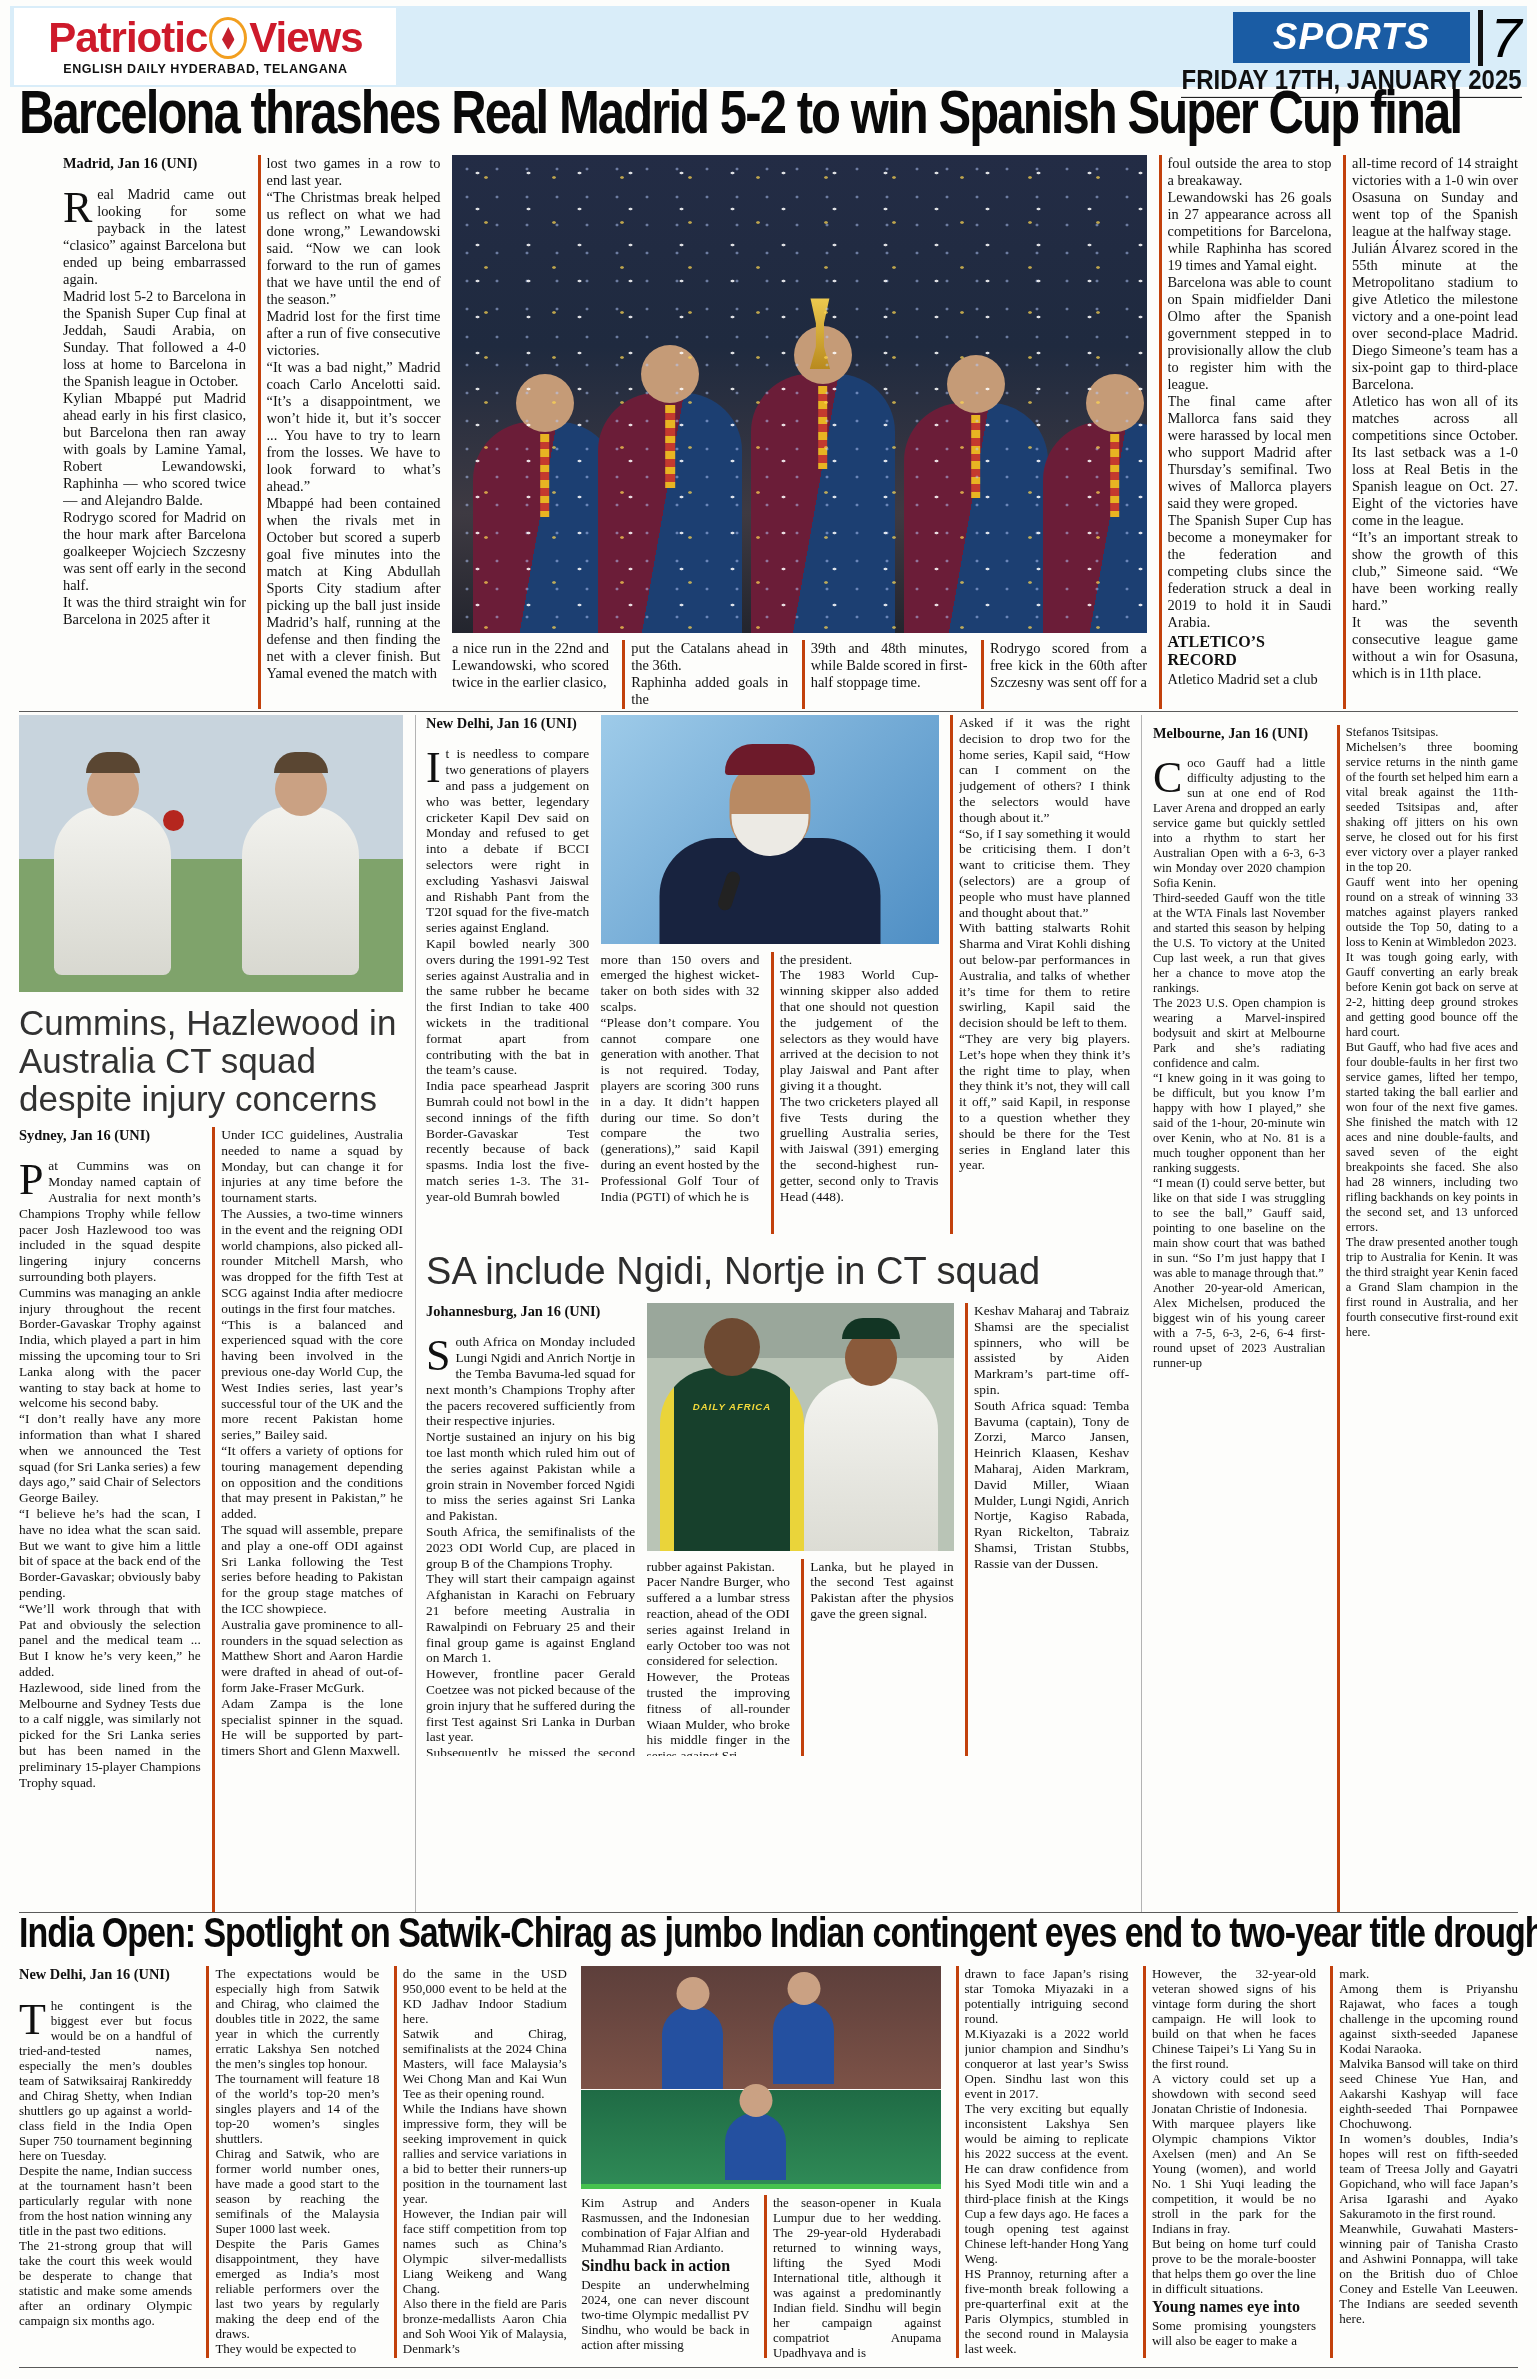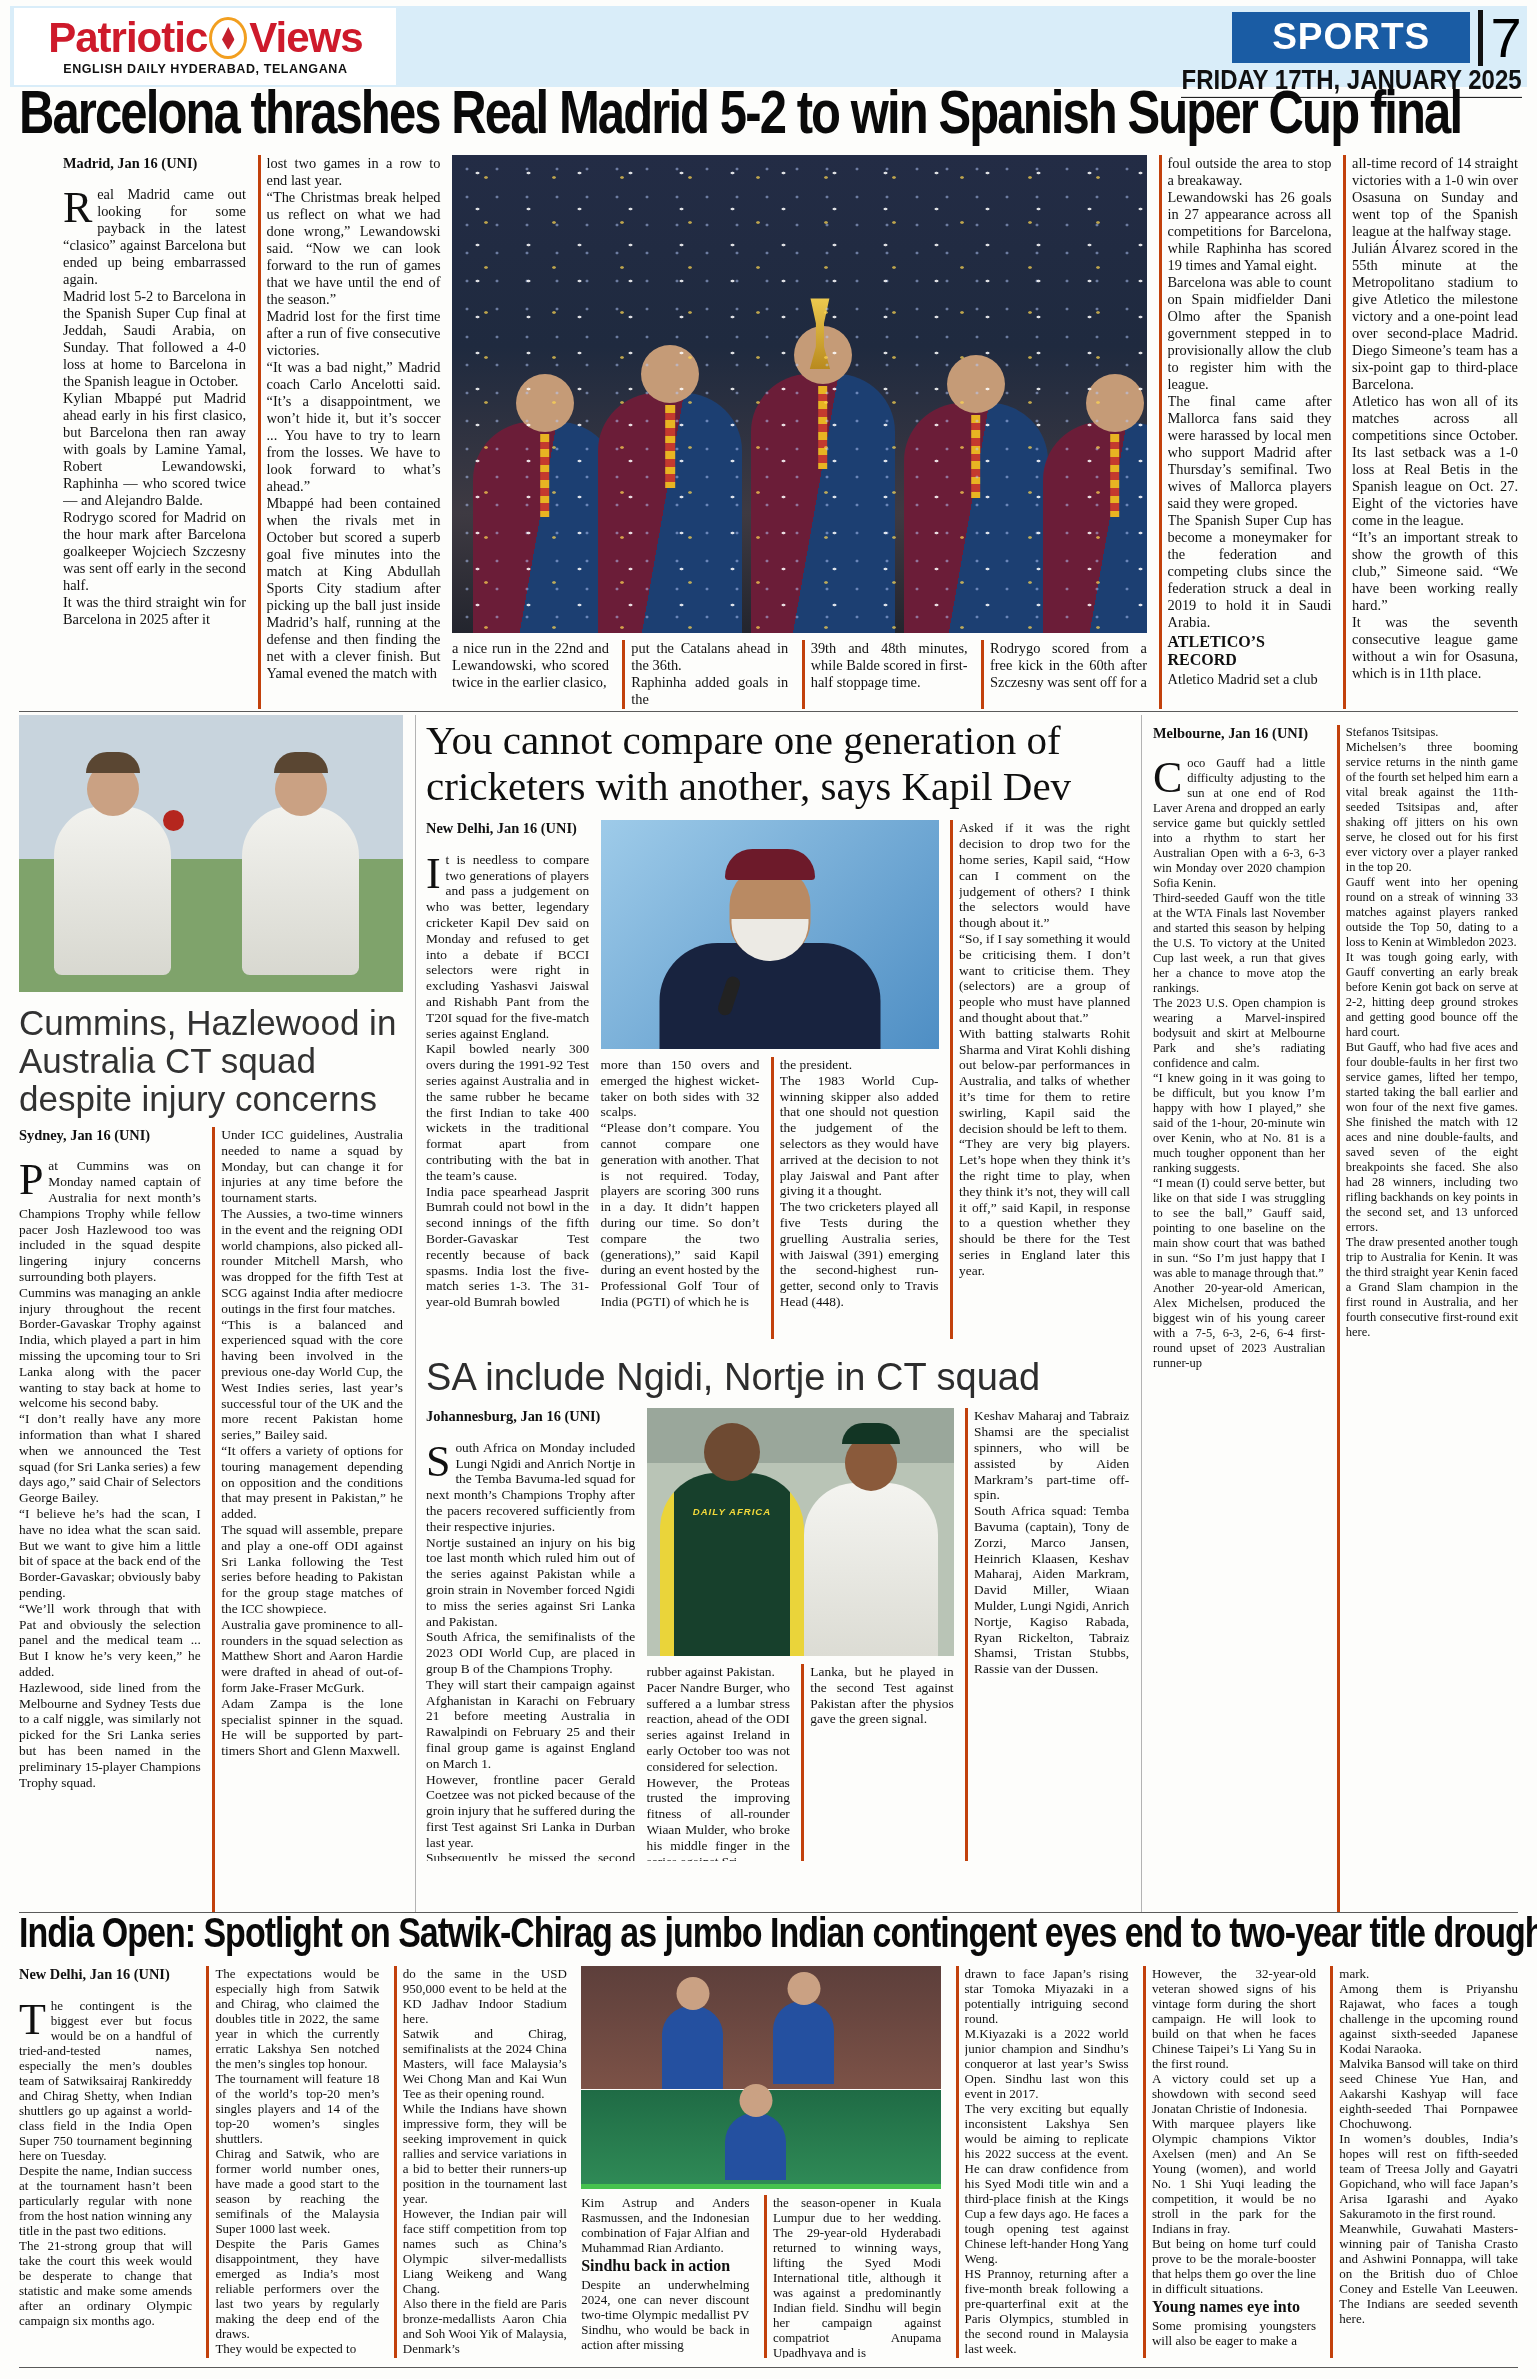--- a/index.html
+++ b/index.html
@@ -10,21 +10,21 @@
   
   .masthead { position:absolute; left:9.6px; top:5.8px; right:9.6px; height:81px; background:#d9edf9; }
   .logo-box { position:absolute; left:4.8px; top:1.9px; width:382px; height:77px; background:#ffffff; text-align:center; padding-top:5.8px; }
   .logo-row { position:relative; display:inline-block; font-family:"Liberation Sans", sans-serif; font-weight:700; font-size:42px; line-height:44px; color:#ce1a2b; letter-spacing:-1px; }
   .logo-row .lg { vertical-align:middle; }
   .pen-icon { display:inline-block; width:40px; height:44px; position:relative; vertical-align:middle; margin:0 1px; }
   .pen-ring { position:absolute; inset:1px; border:3.8px solid #f29f20; border-radius:50%; }
   .pen-nib { position:absolute; left:50%; top:50%; width:12.5px; height:23px; transform:translate(-50%,-50%); background:#c41f2d; clip-path:polygon(50% 0,100% 55%,50% 100%,0 55%); }
   .tagline { font-family:"Liberation Sans", sans-serif; font-weight:700; font-size:12.5px; letter-spacing:0.6px; color:#111; margin-top:1.9px; }
   .mast-right { position:absolute; right:5.8px; top:3.8px; text-align:right; }
-  .mast-top { display:flex; align-items:center; justify-content:flex-end; gap:7.7px; }
+  .mast-top { display:flex; align-items:center; justify-content:flex-end; gap:7.7px;font-style:italic; }
   .sports-banner { background:#1a5ca4; color:#fff; font-family:"Liberation Sans", sans-serif; font-weight:700; font-size:37px; line-height:37px; letter-spacing:1px; padding:5.8px 40px 7.7px; }
   .page-bar { width:4.8px; height:56px; background:#111; }
   .page-num { font-family:"Liberation Sans", sans-serif; font-size:56px; line-height:56px; color:#000; }
   .date-line { display:inline-block; font-family:"Liberation Sans", sans-serif; font-weight:700; font-size:24px; margin-top:2.9px; border-bottom:1.9px solid #222; padding-bottom:1px; transform:scaleY(1.12); transform-origin:right bottom; }
 
   
   .h-main { white-space:nowrap; font-family:"Liberation Sans", sans-serif; font-weight:700; font-size:49px; line-height:48px; letter-spacing:-1.9px; color:#0a0a0a; }
   .cond { display:inline-block; transform:scaleY(1.26); transform-origin:0 82%; }
   .dateline { font-weight:700; font-size:14.4px; margin-bottom:14.4px; }
   .coltext { text-align:justify; white-space:pre-line; overflow:hidden; }
@@ -233,21 +233,20 @@
 “It offers a variety of options for touring management depending on opposition and the conditions that may present in Pakistan,” he added.
 The squad will assemble, prepare and play a one-off ODI against Sri Lanka following the Test series before heading to Pakistan for the group stage matches of the ICC showpiece.
 Australia gave prominence to all-rounders in the squad selection as Matthew Short and Aaron Hardie were drafted in ahead of out-of-form Jake-Fraser McGurk.
 Adam Zampa is the lone specialist spinner in the squad. He will be supported by part-timers Short and Glenn Maxwell.</div>
         </div>
       </div>
     </div>
 
     <div id="mid-center">
       <div>
-        <h2 class="h-kapil">You cannot compare one generation of cricketers with another, says Kapil Dev</h2>
         <div class="kapil-body">
           <div class="kcol1">
             <div class="dateline">New Delhi, Jan 16 (UNI)</div>
             <p class="lead"><span class="dropcap">I</span><span>t is needless to compare two generations of players and pass a judgement on who was better, legendary cricketer Kapil Dev said on Monday and refused to get into a debate if BCCI selectors were right in excluding Yashasvi Jaiswal and Rishabh Pant from the T20I squad for the five-match series against England.</span></p>
             <div class="coltext">Kapil bowled nearly 300 overs during the 1991-92 Test series against Australia and in the same rubber he became the first Indian to take 400 wickets in the traditional format apart from contributing with the bat in the team’s cause.
 India pace spearhead Jasprit Bumrah could not bowl in the second innings of the fifth Border-Gavaskar Test recently because of back spasms. India lost the five-match series 1-3. The 31-year-old Bumrah bowled</div>
           </div>
           <div class="kmid">
             <div class="photo kapil-photo">
               <i class="kp-torso"></i>

